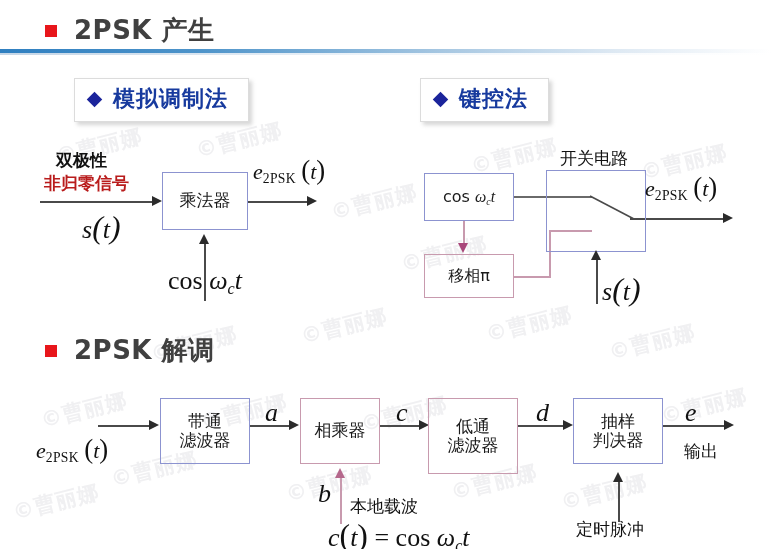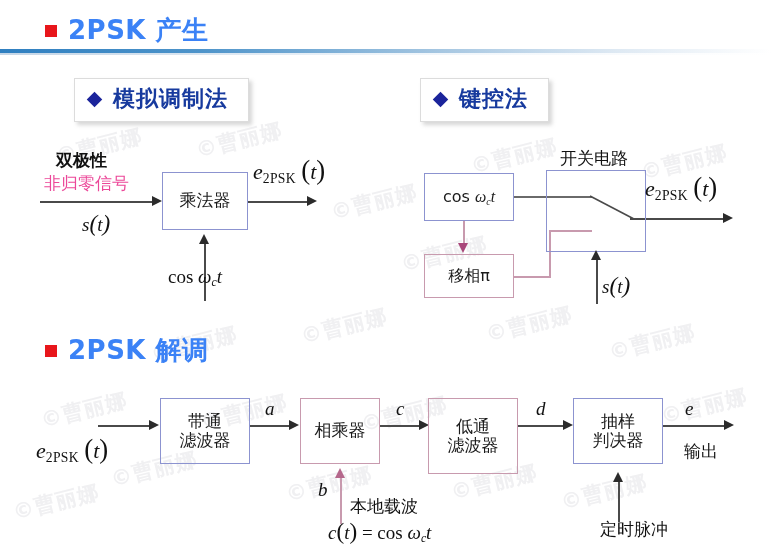--- a/index.html
+++ b/index.html
@@ -45,23 +45,24 @@
   .sq-bullet {
     width: 12px;
     height: 12px;
     background: #e8161b;
     flex: none;
   }
   .heading-text {
     font-family: "DejaVu Sans", sans-serif;
     font-weight: 700;
     font-size: 26px;
-    color: #3b82f6;
+    color: #404040;
     letter-spacing: .5px;
     white-space: nowrap;
+    margin-left: 6px;
   }
   .rule {
     position: absolute;
     height: 4px;
     background: linear-gradient(to right, #2f7fc0 0%, #4e94ca 26%, #a8c8e2 58%, #dee9f3 80%, #ffffff 100%);
     z-index: 2;
   }
   .rule::after {
     content: "";
     position: absolute;
@@ -154,24 +155,24 @@
     position: absolute;
     font-family: "Liberation Serif", "DejaVu Serif", serif;
     color: #111111;
     white-space: nowrap;
     z-index: 3;
   }
   .lbl.cn {
     font-family: "DejaVu Sans", sans-serif;
     font-size: 17px;
   }
-  .lbl.cn.gray { color: #ec4899; }
+  .lbl.cn.gray { color: #b91c1c; font-weight: bold; }
   .lbl.it { font-style: italic; }
   .lbl.big { font-size: 22px; }
-  .lbl.med { font-size: 19px; }
+  .lbl.med { font-size: 26px; }
   .sub { font-size: .62em; vertical-align: -0.28em; font-style: normal; letter-spacing: .3px; }
   .subi { font-size: .62em; vertical-align: -0.28em; font-style: italic; }
   .paren { font-size: 1.22em; }
 </style>
 </head>
 <body>
 
 <div id="slide">
 
   <div class="wm-layer">
@@ -328,15 +329,15 @@
   <div class="line v pinkline" style="left:340px; top:478px; height:46px;"></div>
   <div class="arrow-u pinktip" style="left:335px; top:468px;"></div>
   <div class="lbl it med" style="left:318px; top:479px;">b</div>
   <div class="lbl cn" style="left:350px; top:495px;text-align:right;">本地载波</div>
   <div class="lbl med" style="left:328px; top:518px;">
     <span style="font-style:italic;">c</span><span class="paren">(</span><span style="font-style:italic;">t</span><span class="paren">)</span> = cos&nbsp;<span style="font-style:italic;">ω</span><span class="subi">c</span><span style="font-style:italic;">t</span>
   </div>
 
   <div class="line v" style="left:618px; top:482px; height:40px;"></div>
   <div class="arrow-u" style="left:613px; top:472px;"></div>
-  <div class="lbl cn" style="left:600px; top:518px;">定时脉冲</div>
+  <div class="lbl cn" style="left:576px; top:518px;">定时脉冲</div>
 
 </div>
 
 </body></html>

